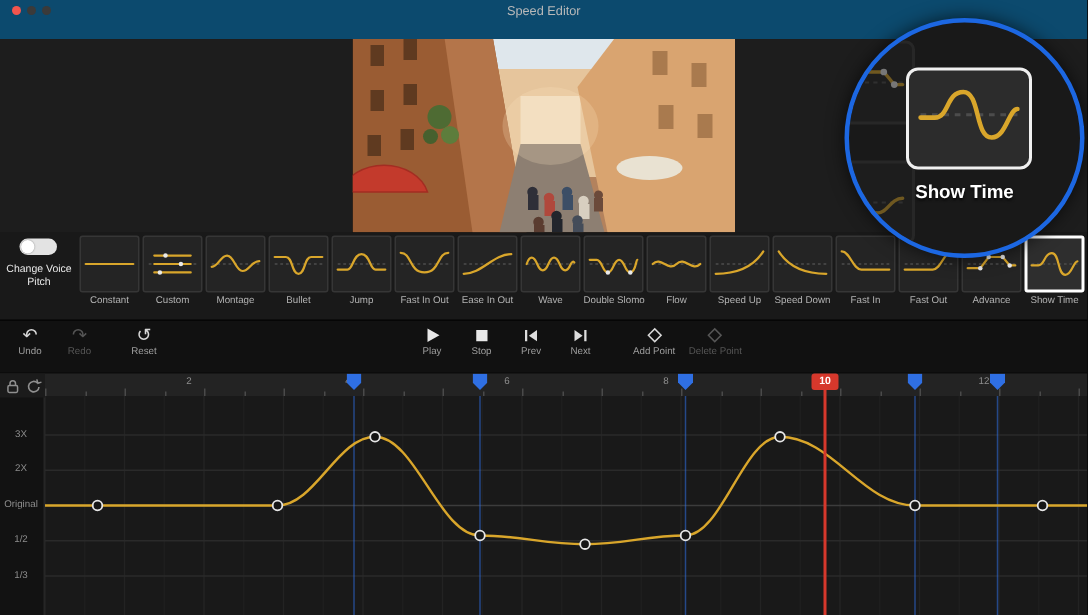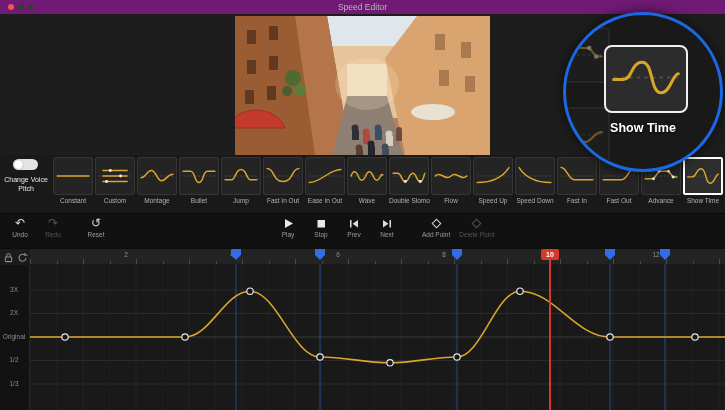--- a/index.html
+++ b/index.html
@@ -1,20 +1,20 @@
 <!DOCTYPE html>
 <html><head>
 <meta charset="utf-8">
 <style>
   *{margin:0;padding:0;box-sizing:border-box;}
   html,body{width:725px;height:410px;overflow:hidden;background:#000;}
   .app{position:relative;width:725px;height:410px;overflow:hidden;background:#181818;
        font-family:"Liberation Sans",sans-serif;user-select:none;cursor:default;}
   
-  .titlebar{position:absolute;left:0;top:0;width:725px;height:14px;background:#701a75;z-index:5;}
+  .titlebar{position:absolute;left:0;top:0;width:725px;height:26px;background:#0c4a6e;z-index:5;}
   .titlebar .title{position:absolute;left:0;right:0;top:0;height:14px;line-height:14px;text-align:center;font-size:8.5px;color:#b9b9b9;}
   .tl-dot{position:absolute;top:4px;width:6px;height:6px;border-radius:50%;}
   .tl-close{left:8px;background:#f2554d;}
   .tl-min{left:18px;background:#3a3a3a;}
   .tl-max{left:28px;background:#3a3a3a;}
   
   .preview-row{position:absolute;left:0;top:14px;width:725px;height:141px;background:#1d1d1d;}
   .video{position:absolute;left:235px;top:2px;width:255px;height:139px;background:#000;overflow:hidden;}
   
   .magnifier{position:absolute;left:563px;top:12px;width:160px;height:160px;border-radius:50%;

